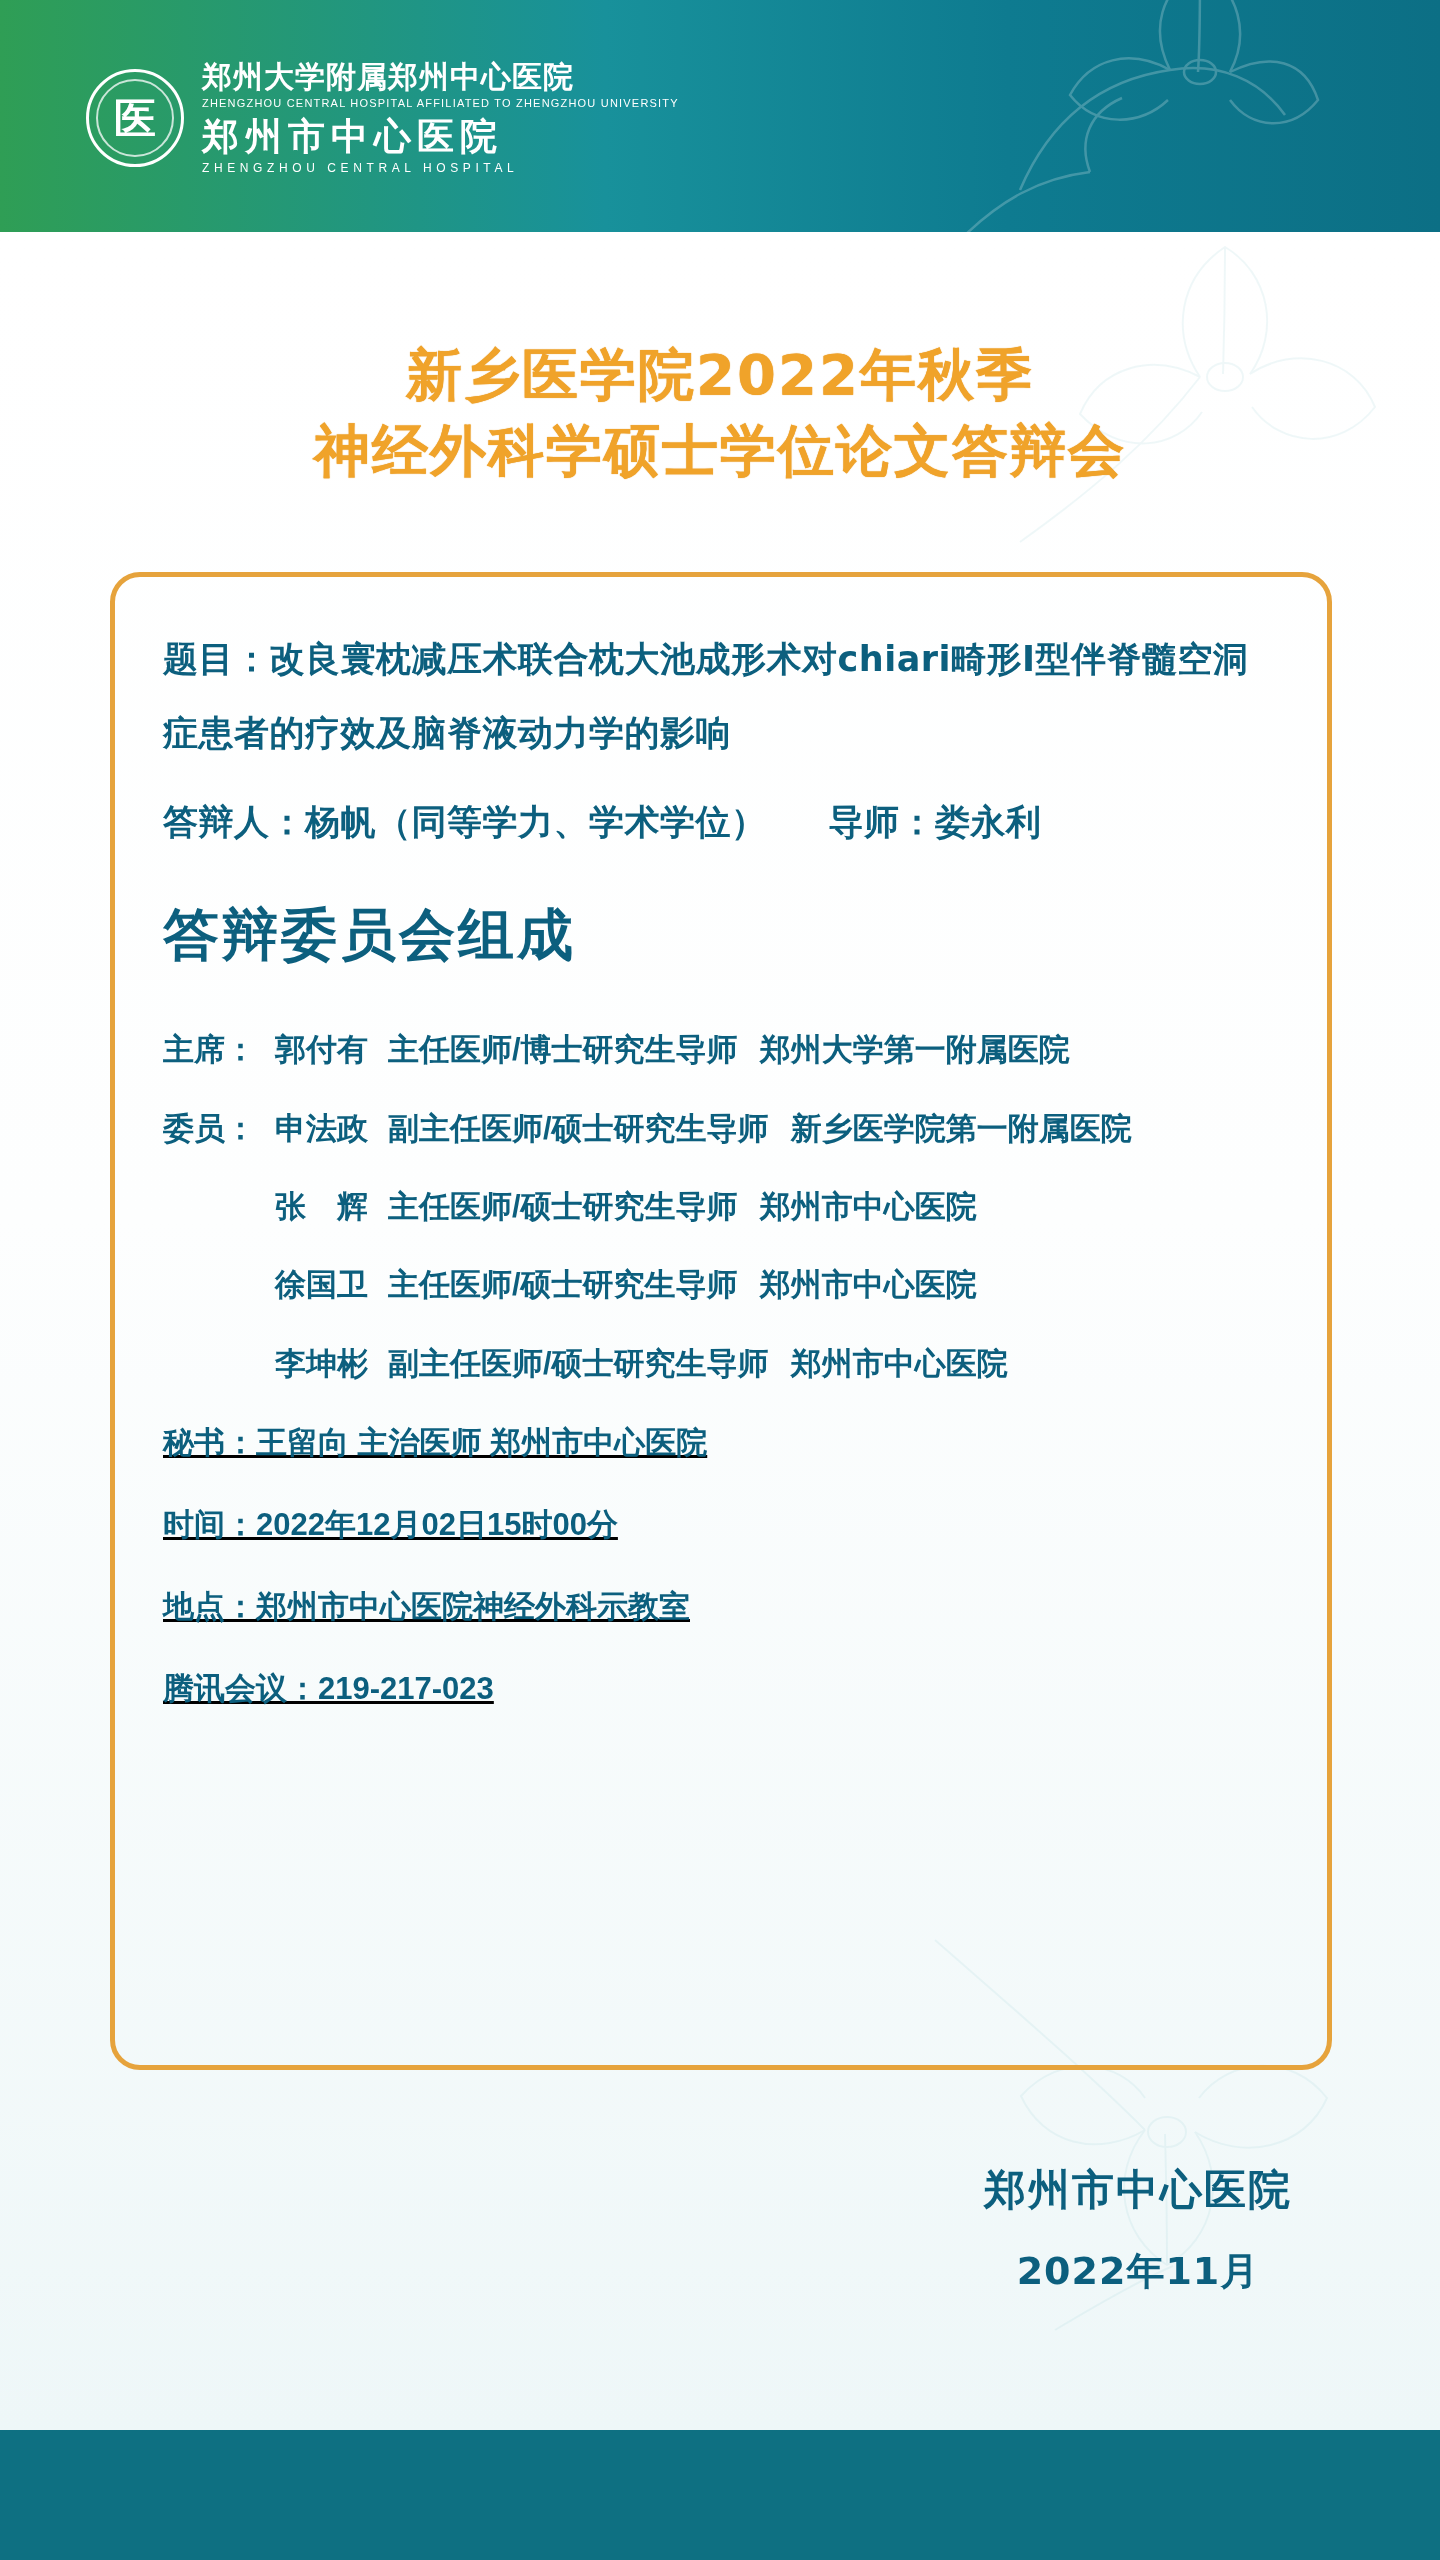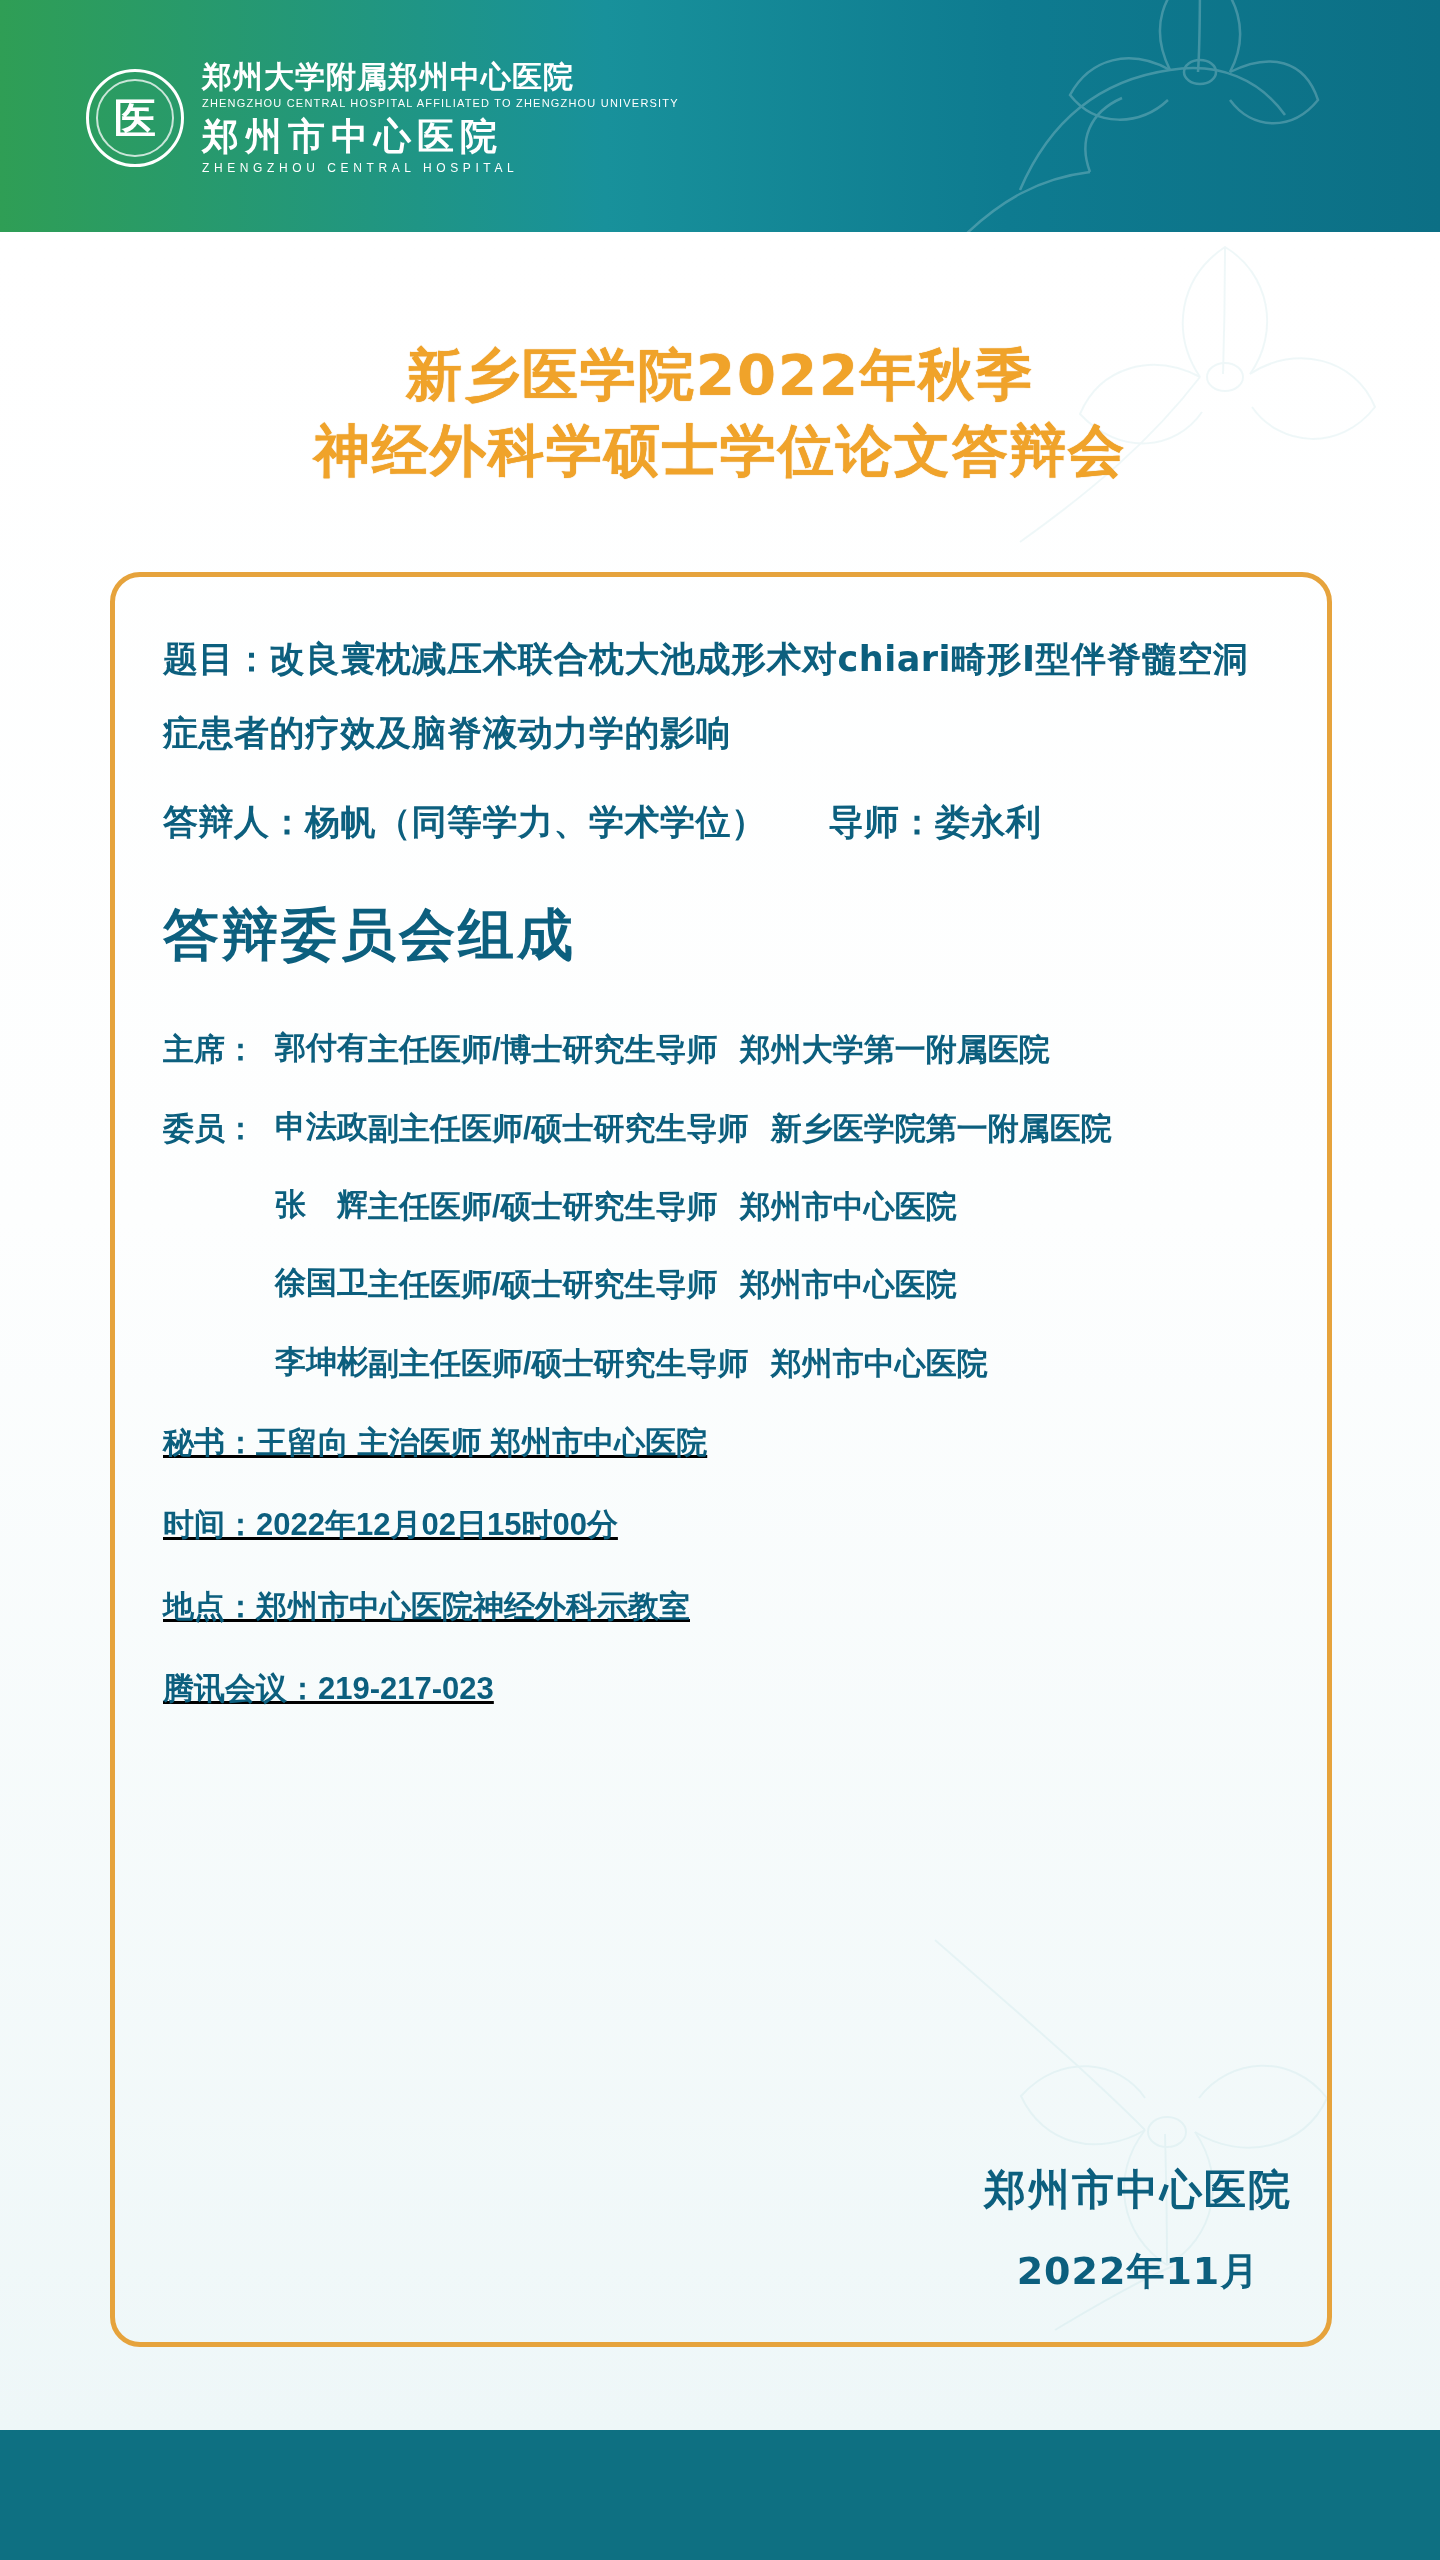--- a/index.html
+++ b/index.html
@@ -154,21 +154,21 @@
     text-shadow: 0 0 1px #e08f14;
     line-height: 1.35;
   }
 
   
   .card {
     position: absolute;
     left: 110px;
     top: 340px;
     width: 1222px;
-    height: 1775px;
+    height: 1498px;
     border: 5px solid #e6a33c;
     border-radius: 30px;
     box-sizing: border-box;
     padding: 38px 48px 0 48px;
   }
 
   .row {
     color: #0c5f7e;
     font-weight: 700;
     font-family: "DejaVu Sans", sans-serif;
@@ -215,21 +215,21 @@
   }
   .member-row .mlabel {
     width: 112px;
     flex: 0 0 auto;
   }
   .member-row .mlabel.indent {
     width: 112px;
   }
   .member-row .mname {
     flex: 0 0 auto;
-    font-family: Liberation Mono, monospace;
+    margin-right: 20px;
   }
   .member-row .mtitle {
     flex: 0 0 auto;
     margin-right: 22px;
   }
   .member-row .morg {
     flex: 0 0 auto;
   }
 
   .info-rows {

